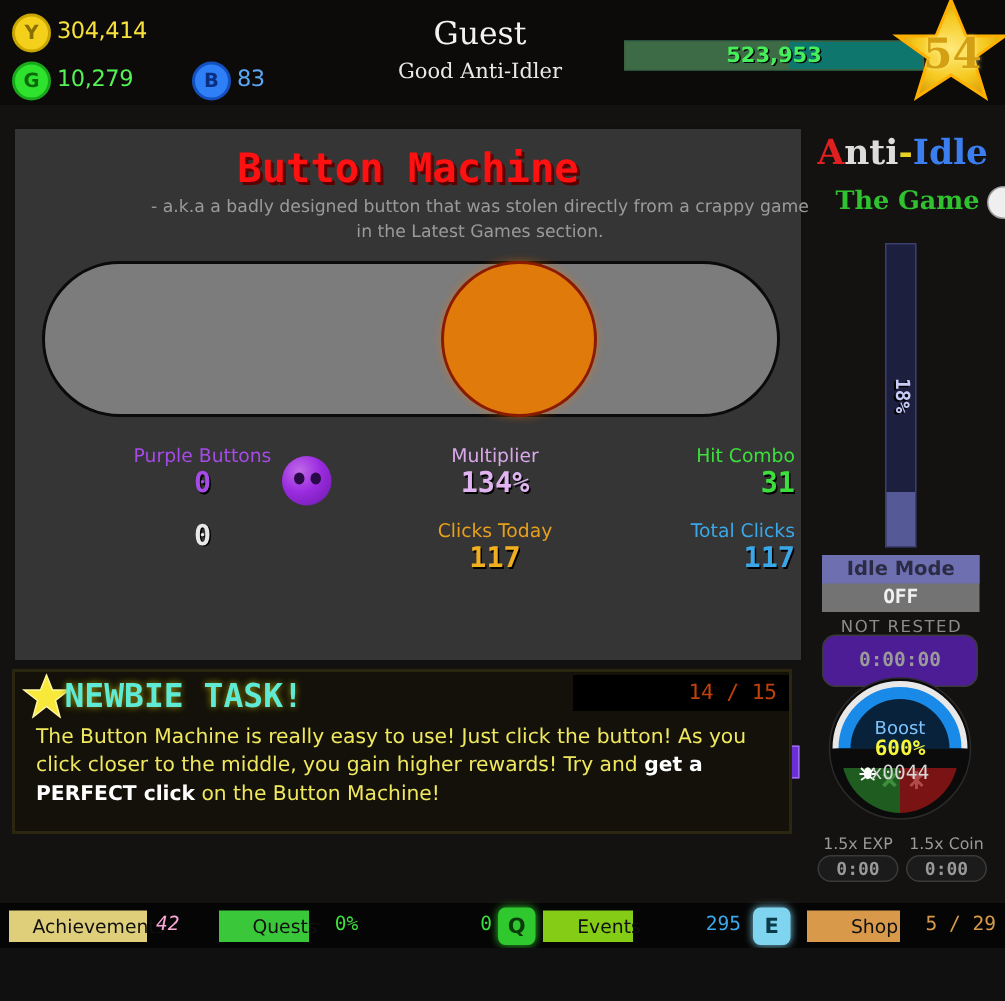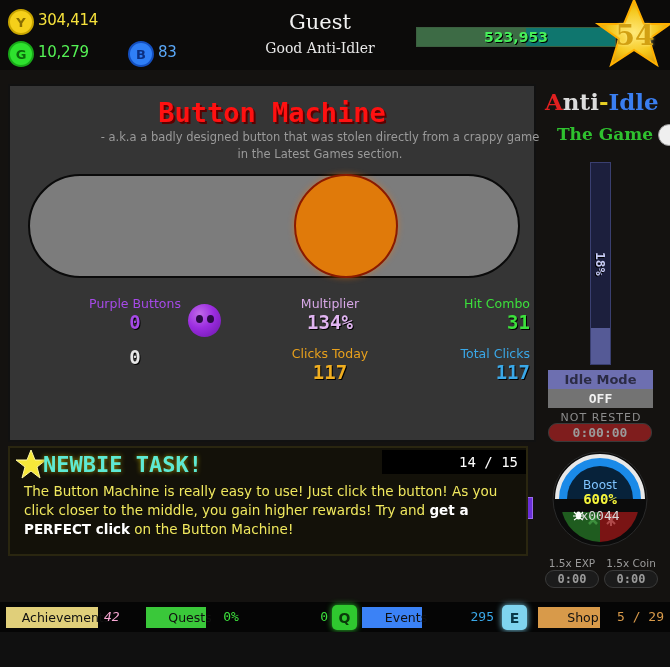--- a/index.html
+++ b/index.html
@@ -129,21 +129,21 @@
   }
   .task-star { position: absolute; left: 4px; top: 1px; width: 34px; height: 30px; }
   .task-title {
     position: absolute; left: 33px; top: 4px;
     color: #5eead4; font-size: 22px; font-weight: bold;
     font-family: "DejaVu Sans Mono", monospace; letter-spacing: 0px;
     text-shadow: 0 0 5px #9a8f00;
   }
   .task-count {
     position: absolute; right: 8px; top: 6px;
-    color: #ffffff; font-size: 14px; font-family: "DejaVu Sans Mono", monospace;
+    color: #c2410c; font-size: 14px; font-family: "DejaVu Sans Mono", monospace;
   }
   .task-countbg { position: absolute; left: 372px; top: 2px; width: 144px; height: 24px; background: #000; }
   .task-body {
     position: absolute; left: 14px; top: 34px; width: 494px;
     color: #f0e85e; font-size: 13.5px; line-height: 19px;
     font-family: "DejaVu Sans", sans-serif;
   }
   .task-body b { color: #ffffff; }
 
   
@@ -183,22 +183,22 @@
   .idlemode-state {
     position: absolute; left: 0; top: 19px; width: 105px; height: 19px;
     display: flex; align-items: center; justify-content: center;
     color: #f0f0f0; font-size: 13px; font-weight: bold; font-family: "DejaVu Sans Mono", monospace;
   }
   .rested-label {
     position: absolute; left: 545px; top: 411px; width: 112px; text-align: center;
     color: #8c8c8c; font-size: 11px; font-family: "DejaVu Sans", sans-serif; letter-spacing: 1px;
   }
   .rested-time {
-    position: absolute; left: 548px; top: 423px; width: 104px; height: 19px;
-    background: #7f1d1d; border: 1px solid #3a3a3a; border-radius: 9px;
+    position: absolute; left: 548px; top: 423px; width: 104px; height: 35px;
+    background: #4c1d95; border: 1px solid #3a3a3a; border-radius: 9px;
     display: flex; align-items: center; justify-content: center;
     color: #9a9a9a; font-size: 13px; font-weight: bold; font-family: "DejaVu Sans Mono", monospace;
   }
 
   .boost-wrap { position: absolute; left: 551px; top: 450px; width: 98px; height: 98px; }
   .boost-label {
     position: absolute; left: 0; top: 28px; width: 98px; text-align: center;
     color: #7fc4ff; font-size: 12px; font-family: "DejaVu Sans", sans-serif;
   }
   .boost-value {
@@ -372,21 +372,21 @@
   <div class="mini-time" style="left:604px;">0:00</div>
 
   <div class="statusbar">
     <div class="sbtn" style="left:6px; width:92px; background:#e0cf7a;">Achievements</div>
     <div class="sval" style="left:104px; width:38px; text-align:left; color:#f9a8d4;font-style:italic;">42</div>
     <div class="sbtn" style="left:146px; width:60px; background:#3ac83a;">Quests</div>
     <div class="sval" style="left:210px; width:42px; text-align:center; color:#3ce03c;">0%</div>
 
     <div class="sval" style="left:280px; width:48px; text-align:right; color:#3ce03c;">0</div>
     <div class="badge" style="left:332px; background:#2fc82f; color:#0a3a0a; box-shadow:0 0 6px #2fc82f;">Q</div>
-    <div class="sbtn" style="left:362px; width:60px; background:#3b82f6;">Events</div>
+    <div class="sbtn" style="left:362px; width:60px; background:#84cc16;">Events</div>
     <div class="sval" style="left:426px; width:68px; text-align:right; color:#3aa8e8;">295</div>
     <div class="badge" style="left:502px; background:#7fd4ef; color:#0a3a4a; box-shadow:0 0 6px #7fd4ef;">E</div>
     <div class="sbtn" style="left:538px; width:62px; background:#d89a4a;">Shop</div>
     <div class="sval" style="left:604px; width:60px; text-align:right; color:#d89a4a;">5 / 29</div>
   </div>
 
   <div class="devbar">
     
     
     

